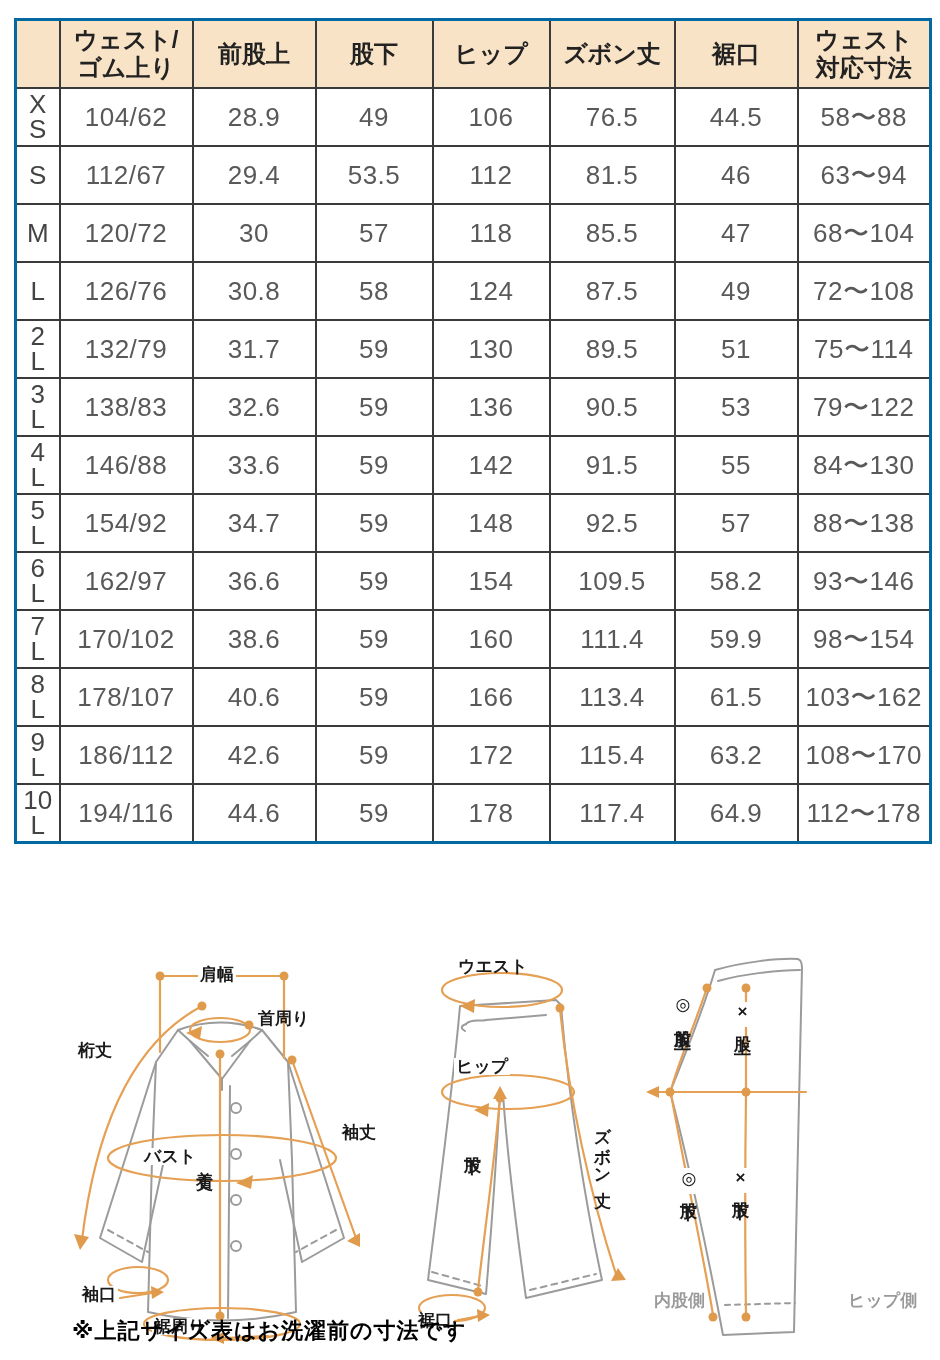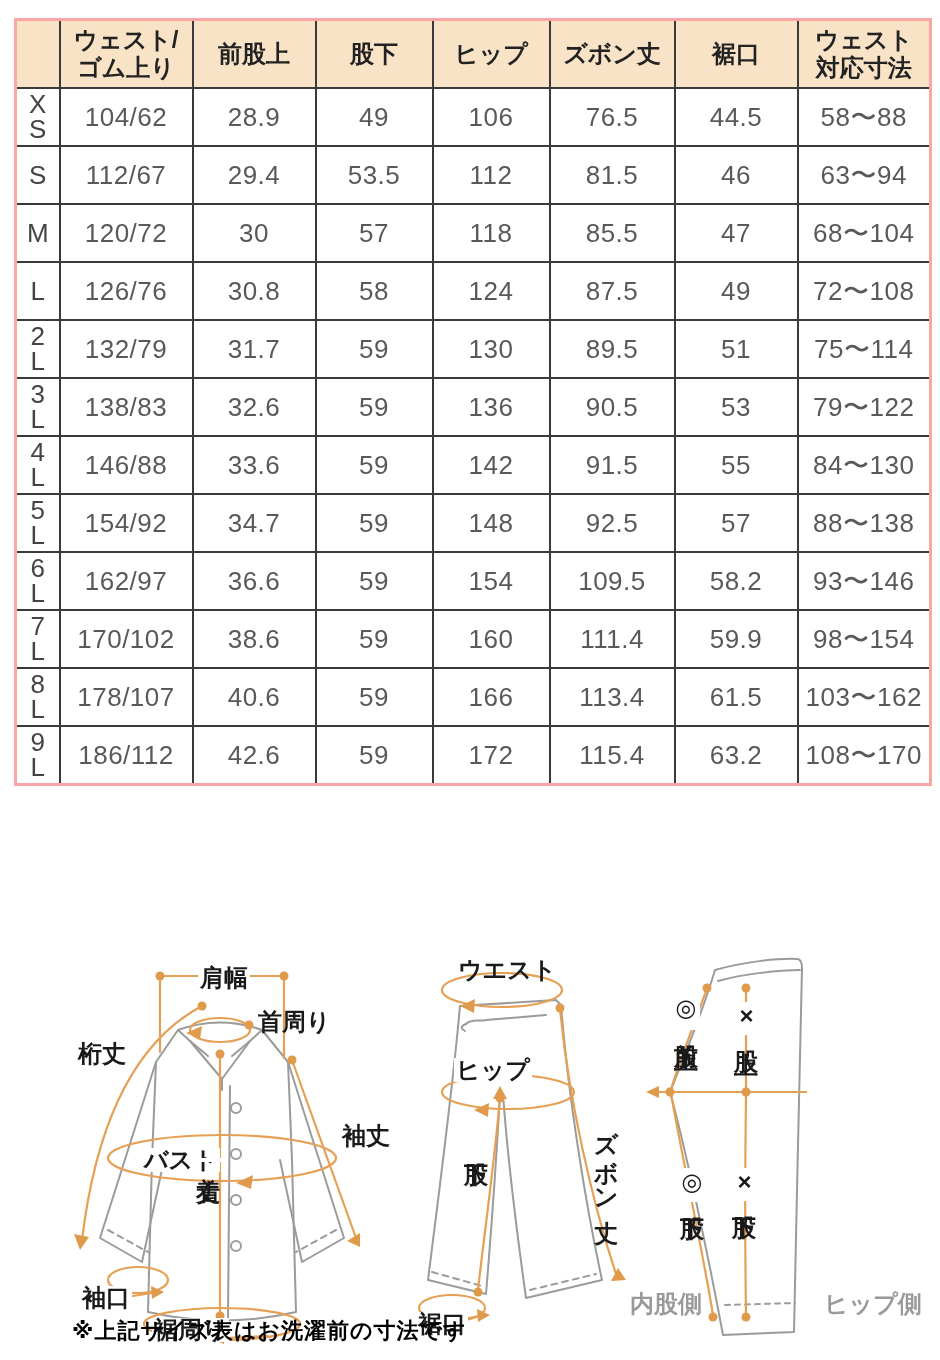--- a/index.html
+++ b/index.html
@@ -4,21 +4,21 @@
 <style>
   html,body{margin:0;padding:0;}
   body{
     width:940px;height:1360px;position:relative;background:#ffffff;
     font-family:"Liberation Sans","DejaVu Sans",sans-serif;
   }
   
   table.size-table{
     position:absolute;left:14px;top:18px;
     border-collapse:collapse;table-layout:fixed;
-    border:3px solid #fca5a5;
+    border:3px solid #0369a1;
   }
   .size-table th,.size-table td{
     border:2px solid #3a3a3a;text-align:center;vertical-align:middle;padding:0;
   }
   .size-table thead th{
     background:#f8e3c6;color:#222;font-weight:bold;font-size:24px;
     height:66px;line-height:1.15;white-space:pre-line;
   }
   .size-table tbody th{
     font-weight:normal;color:#444;font-size:26px;
@@ -28,29 +28,29 @@
     color:#595959;font-size:26px;height:56px;background:#fff;
     letter-spacing:0.5px;
   }
   
   .diagram{position:absolute;}
   #shirt-diagram{left:52px;top:946px;width:335px;height:410px;}
   #pants-diagram{left:396px;top:946px;width:272px;height:410px;}
   #flat-diagram{left:628px;top:946px;width:312px;height:410px;}
   .diagram svg{position:absolute;left:0;top:0;}
   .dlabel{
-    position:absolute;font-size:24px;font-weight:bold;color:#1a1a1a;
+    position:absolute;font-size:17px;font-weight:bold;color:#1a1a1a;
     white-space:nowrap;line-height:1;
   }
   .dlabel.onwhite{background:#fff;padding:0 2px;}
   .vlabel{
     writing-mode:vertical-rl;text-orientation:upright;
     letter-spacing:2px;
   }
-  .graylabel{color:#9a9a9a;}
+  .graylabel{color:#9a9a9a;margin-left:24px;}
   
   .wash-note{
     position:absolute;left:72px;top:1316px;
     font-size:22px;font-weight:bold;color:#000000;letter-spacing:1px;
   }
 </style>
 </head>
 <body>
 
 <table class="size-table">
@@ -200,20 +200,31 @@
       <tr>
         <th>9
 L</th>
         <td>186/112</td>
         <td>42.6</td>
         <td>59</td>
         <td>172</td>
         <td>115.4</td>
         <td>63.2</td>
         <td>108〜170</td>
+      </tr>
+      <tr>
+        <th>10
+L</th>
+        <td>194/116</td>
+        <td>44.6</td>
+        <td>59</td>
+        <td>178</td>
+        <td>117.4</td>
+        <td>64.9</td>
+        <td>112〜178</td>
       </tr>
     </tbody>
 </table>
 
 <div class="diagram" id="shirt-diagram">
   <svg width="335" height="410" viewBox="0 0 335 410">
     <g stroke="#9b9b9b" stroke-width="2" fill="none" stroke-linejoin="round" stroke-linecap="round">
 
       <path d="M126,84 L104,116 L100,214 L96,366 Q170,383 244,366 L240,214 L236,116 L210,84"></path>
 

